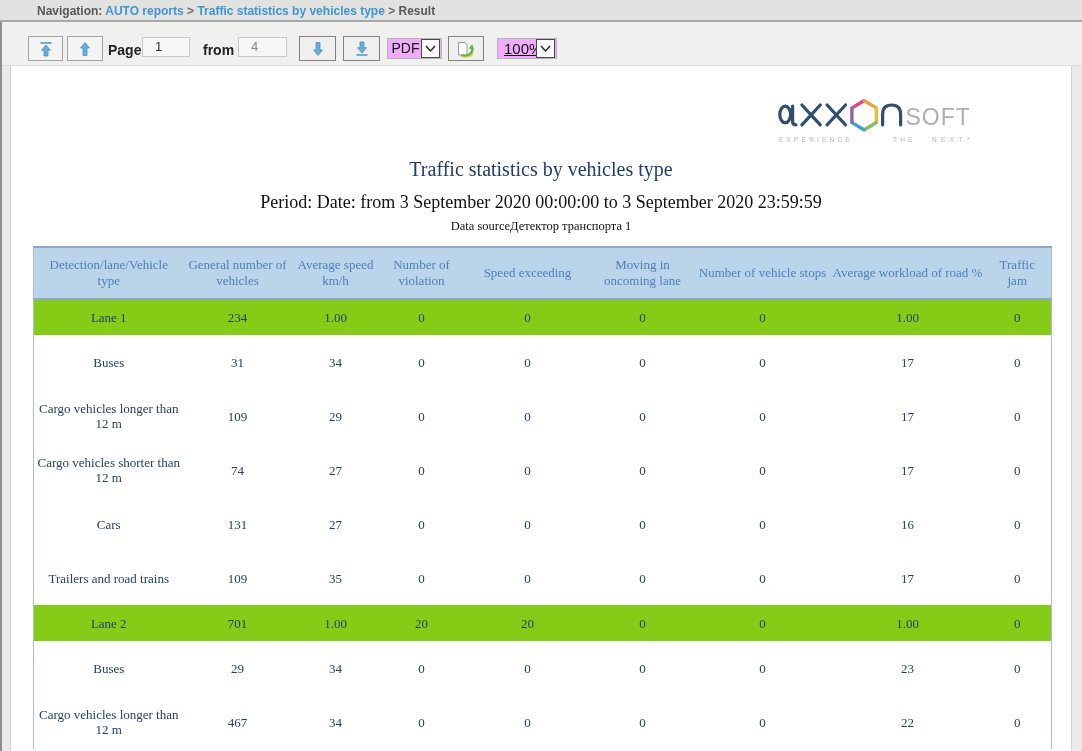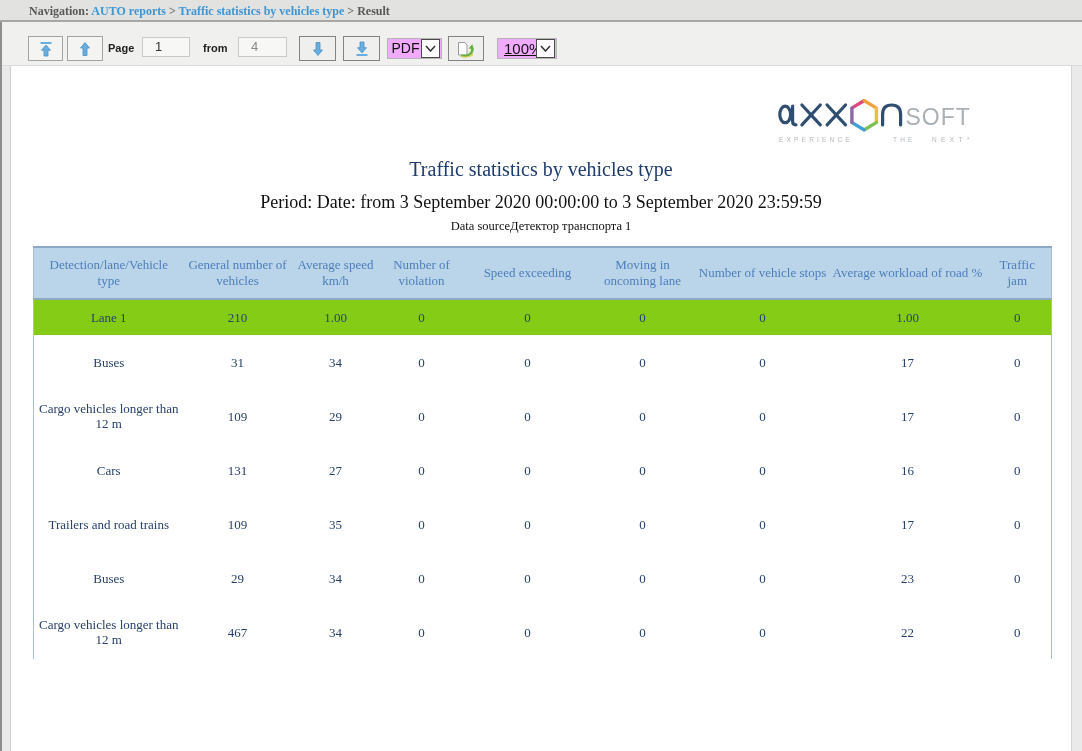--- a/index.html
+++ b/index.html
@@ -1,23 +1,23 @@
 <!DOCTYPE html>
 <html><head>
 <meta charset="utf-8">
 <style>
 html,body{margin:0;padding:0;width:1082px;height:751px;overflow:hidden;background:#eaeaea;font-family:"Liberation Sans",sans-serif;}
 #nav{position:absolute;left:0;top:0;width:1082px;height:20px;background:#e2e2e1;border-bottom:2px solid #a8a7a6;font-size:12px;font-weight:bold;color:#585858;line-height:23px;white-space:nowrap;}
-#nav .in{padding-left:29px;font-family:Liberation Serif, serif;}
+#nav .in{padding-left:37px;}
 #nav a{color:#3d96d2;text-decoration:none;}
 #nav .sep{color:#6f6f6f;}
 #toolbar{position:absolute;left:0;top:22px;width:1082px;height:43px;background:#f0f0ef;border-bottom:1px solid #dcdcdc;}
 .tbtn{position:absolute;top:14px;height:23px;background:#f4f4f2;border:1px solid #a3a3a3;display:flex;align-items:center;justify-content:center;}
 .dk{border-color:#838383;background:#efefed;}
-.tlab{position:absolute;top:20px;font-size:11px;font-weight:bold;color:#222;}
+.tlab{position:absolute;top:20px;font-size:14px;font-weight:bold;color:#222;}
 .tinp{position:absolute;top:15px;height:18px;background:#f7f7f5;border:1px solid #c9c9c9;font-size:13px;color:#333;line-height:18px;padding-left:12px;}
 .tsel{position:absolute;top:16px;height:19px;background:#f0abfc;border:1px solid #b5b5b5;}
 .tsel .txt{position:absolute;left:6px;top:0;height:19px;line-height:19px;font-size:14.5px;color:#111;}
 .tsel .chev{position:absolute;top:0px;width:17px;height:17px;border:1px solid #4a4a4a;background:#fff;display:flex;align-items:center;justify-content:center;}
 #leftedge{position:absolute;left:0;top:22px;width:2px;height:729px;background:#8f8f8f;}
 #content{position:absolute;left:0;top:66px;width:1082px;height:685px;background:#eaeaea;}
 #page{position:absolute;left:10px;top:0;width:1060px;height:685px;background:#fff;border-right:1px solid #d5d5d5;border-left:1px solid #d0d0d0;}
 #title{position:absolute;left:0;top:92px;width:100%;text-align:center;font-family:"Liberation Serif",serif;font-size:20px;color:#1f3c6f;}
 #period{position:absolute;left:0;top:126px;width:100%;text-align:center;font-family:"Liberation Serif",serif;font-size:18px;color:#111;}
 #dsource{position:absolute;left:0;top:153px;width:100%;text-align:center;font-family:"Liberation Serif",serif;font-size:12.5px;color:#111;}
@@ -131,21 +131,21 @@
       <td>Average speed<br>km/h</td>
       <td>Number of<br>violation</td>
       <td>Speed exceeding</td>
       <td>Moving in<br>oncoming lane</td>
       <td>Number of vehicle stops</td>
       <td>Average workload of road %</td>
       <td>Traffic<br>jam</td>
     </tr>
     <tr class="body lane" style="height:36px;">
             <td>Lane 1</td>
-            <td>210</td>
+            <td>234</td>
             <td>1.00</td>
             <td>0</td>
             <td>0</td>
             <td>0</td>
             <td>0</td>
             <td>1.00</td>
             <td>0</td>
           </tr>
     <tr class="body" style="height:54px;">
             <td>Buses</td>
@@ -163,39 +163,61 @@
             <td>109</td>
             <td>29</td>
             <td>0</td>
             <td>0</td>
             <td>0</td>
             <td>0</td>
             <td>17</td>
             <td>0</td>
           </tr>
     <tr class="body" style="height:54px;">
+            <td>Cargo vehicles shorter than<br>12 m</td>
+            <td>74</td>
+            <td>27</td>
+            <td>0</td>
+            <td>0</td>
+            <td>0</td>
+            <td>0</td>
+            <td>17</td>
+            <td>0</td>
+          </tr>
+    <tr class="body" style="height:54px;">
             <td>Cars</td>
             <td>131</td>
             <td>27</td>
             <td>0</td>
             <td>0</td>
             <td>0</td>
             <td>0</td>
             <td>16</td>
             <td>0</td>
           </tr>
     <tr class="body" style="height:54px;">
             <td>Trailers and road trains</td>
             <td>109</td>
             <td>35</td>
             <td>0</td>
             <td>0</td>
             <td>0</td>
             <td>0</td>
             <td>17</td>
+            <td>0</td>
+          </tr>
+    <tr class="body lane" style="height:36px;">
+            <td>Lane 2</td>
+            <td>701</td>
+            <td>1.00</td>
+            <td>20</td>
+            <td>20</td>
+            <td>0</td>
+            <td>0</td>
+            <td>1.00</td>
             <td>0</td>
           </tr>
     <tr class="body" style="height:54px;">
             <td>Buses</td>
             <td>29</td>
             <td>34</td>
             <td>0</td>
             <td>0</td>
             <td>0</td>
             <td>0</td>

